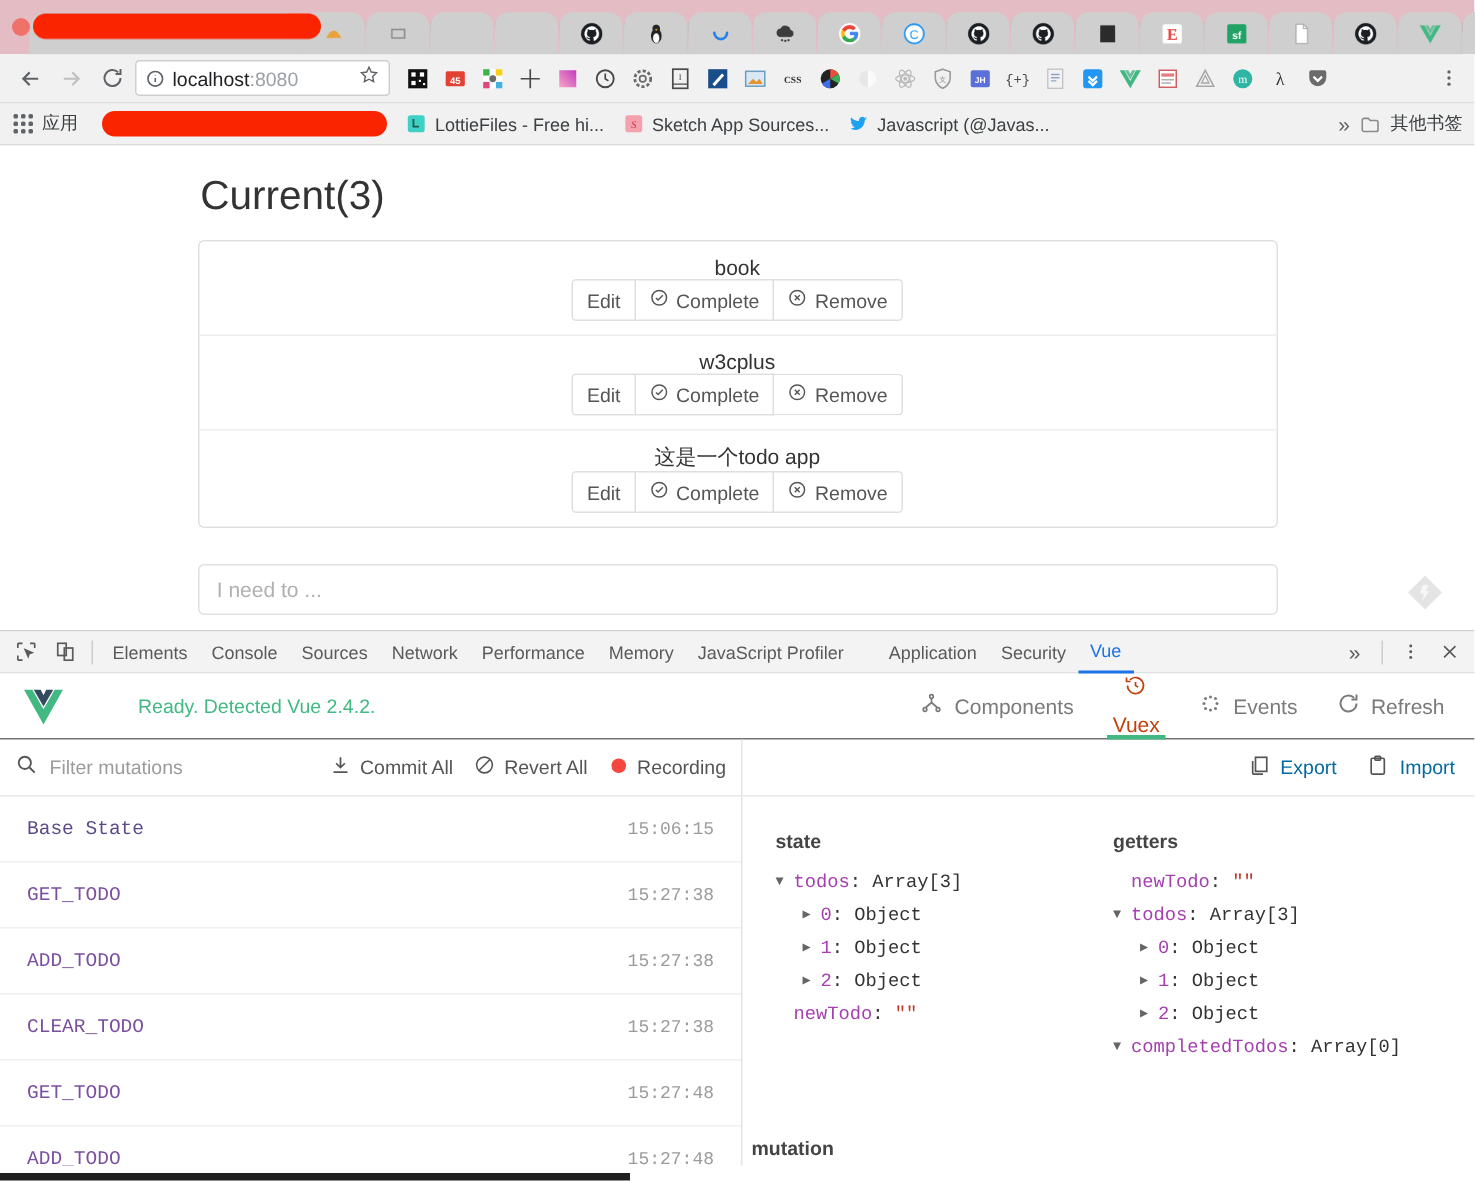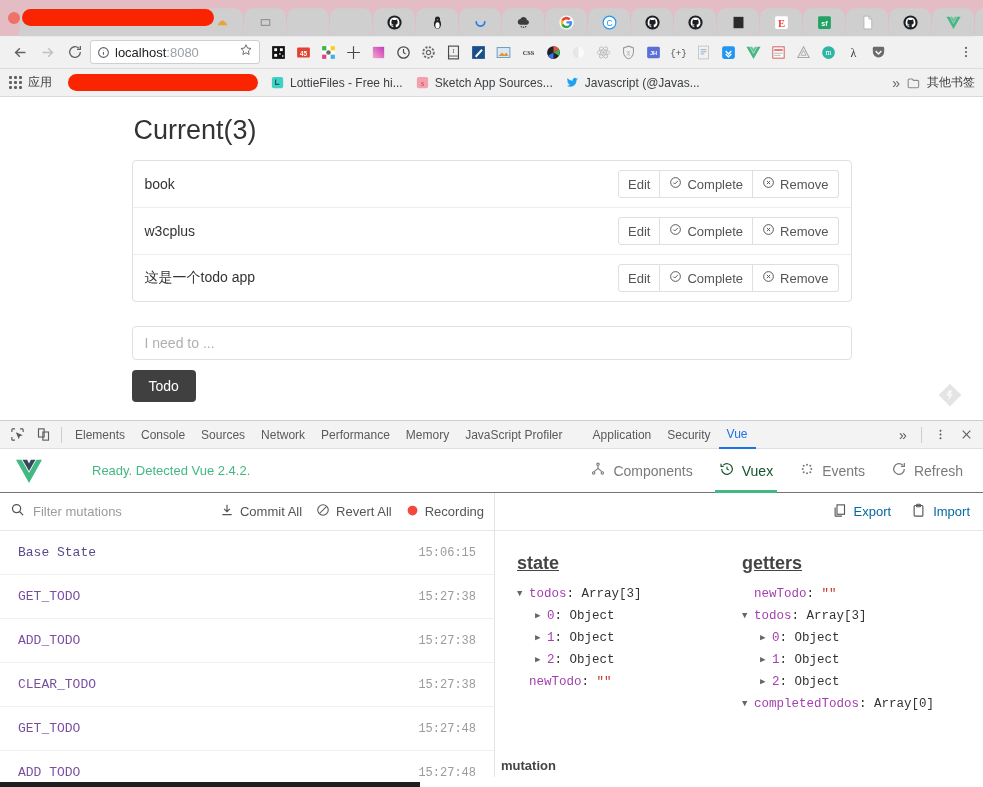--- a/index.html
+++ b/index.html
@@ -87,21 +87,21 @@
   
   #page { height: 323px; background:#fff; position: relative; overflow: hidden; }
   .container { width: 720px; margin: 0 auto; padding-top: 18px; }
   h1.page-title {
     font-size: 27px; font-weight: 400; color: #333;
     margin-left: 2px; margin-bottom: 14px;
   }
   .todo-panel { border: 1px solid #e0e0e0; border-radius: 4px; background:#fff; }
   .todo-row {
     display: flex; align-items: center; justify-content: space-between;
-    padding: 9px 12px; border-bottom: 1px solid #eeeeee; min-height: 41px;
+    padding: 9px 12px; border-bottom: 1px solid #eeeeee; min-height: 41px; flex-direction: column;
   }
   .todo-row:last-child { border-bottom: none; }
   .todo-text { font-size: 14px; color: #333; }
   .btn-group { display: flex; }
   .btn {
     border: 1px solid #dfdfdf; background: #fff; color: #555;
     font-size: 13px; padding: 5px 9px; cursor: pointer;
     display:flex; align-items:center; gap:5px;
     font-family: "Liberation Sans", sans-serif;
   }
@@ -144,21 +144,21 @@
     height: 44px; display:flex; align-items:center; padding: 0 14px;
     border-bottom: 1px solid #737373; background:#fff;gap:36px;
   }
   .vue-logo { width: 30px; height: 26px; flex:0 0 30px; }
   .vue-ready { font-size: 13px; color: #42b983; margin-left: 12px; }
   .vue-tabs { margin-left:auto; display:flex; align-items:center; gap: 26px; padding-right: 6px;}
   .vue-tab {
     display:flex; align-items:center; gap:7px; font-size:14px; color:#7a7a7a;
     height:44px; cursor:pointer; position:relative;
   }
-  .vue-tab.sel { color: #14532d; }
+  .vue-tab.sel { color: #c2410c; flex-direction: column; }
   .vue-tab.sel::after {
     content:""; position:absolute; left:-4px; right:-4px; bottom:0; height:3px; background:#42b983;
   }
 
   .vuex-body { display:flex; height: 284px; }
   .vuex-left { width: 495px; flex:0 0 495px; border-right: 1px solid #e4e4e4; display:flex; flex-direction:column;}
   .vuex-toolbar {
     height: 38px; display:flex; align-items:center; padding: 0 10px; gap: 0;
     border-bottom: 1px solid #e8e8e8;
   }
@@ -177,21 +177,21 @@
   .mut-name { font-family:"Liberation Mono", monospace; font-size:13px; color:#7a4fa0; }
   .mut-name.base { color:#5b4a8a; }
   .mut-time { font-family:"Liberation Mono", monospace; font-size:12px; color:#9b9b9b; }
 
   .vuex-right { flex:1; display:flex; flex-direction:column; position:relative; }
   .vuex-rtop { height:38px; display:flex; align-items:center; justify-content:flex-end; gap:20px; padding: 0 22px; border-bottom:1px solid #e8e8e8;}
   .rt-act { display:flex; align-items:center; gap:7px; font-size:13px; color:#0369a1; cursor:pointer; }
   .inspector { flex:1; display:flex; padding: 22px 0 0 22px; position:relative; }
   .insp-col { width: 225px; flex:0 0 225px; }
   .insp-col.wide { width: 250px; flex: 0 0 250px; }
-  .insp-title { font-size:18px; font-weight:bold; color:#444; margin-bottom:9px;text-decoration:underline; }
+  .insp-title { font-size:13px; font-weight:bold; color:#444; margin-bottom:9px; }
   .tree-line {
     font-family:"Liberation Mono", monospace; font-size:12.5px;
     line-height: 22px; color:#333; white-space:nowrap; display:flex; align-items:center;
   }
   .arrow { width: 12px; display:inline-block; color:#666; font-size:9px; }
   .indent1 { padding-left: 18px; }
   .k { color:#a33fae; }
   .v { color:#333; }
   .vstr { color:#c1392b; }
   .mutation-label {

